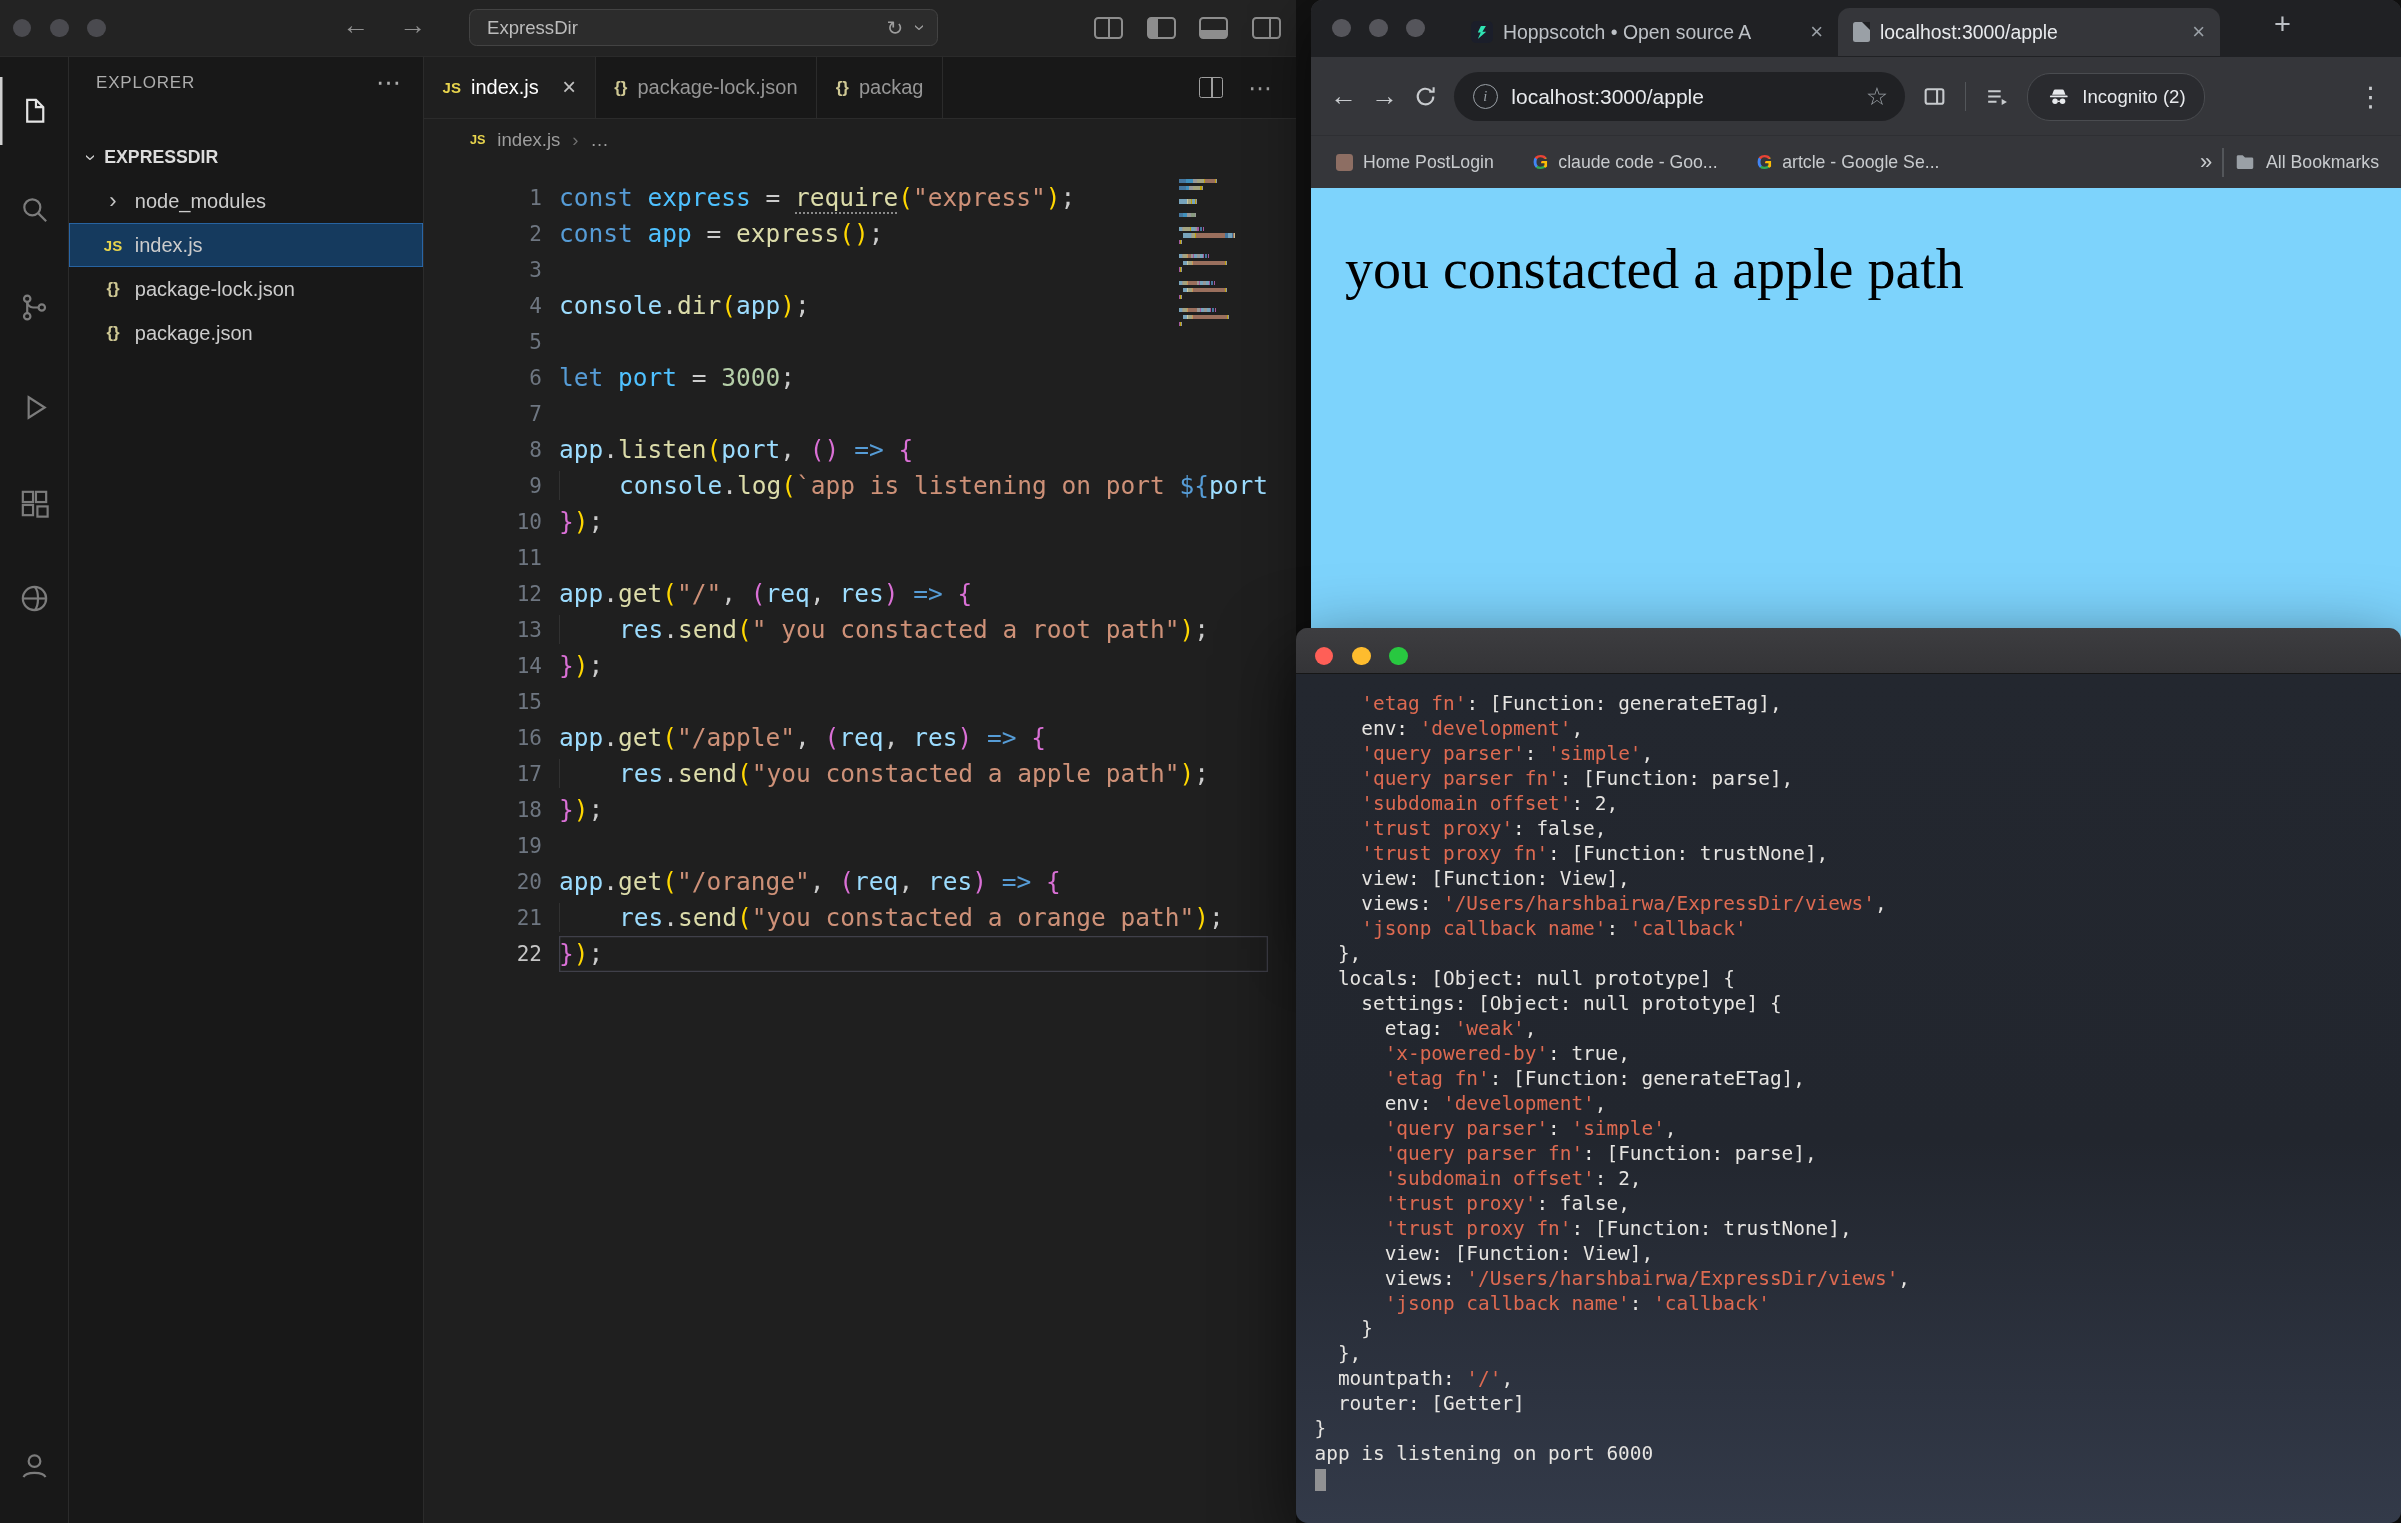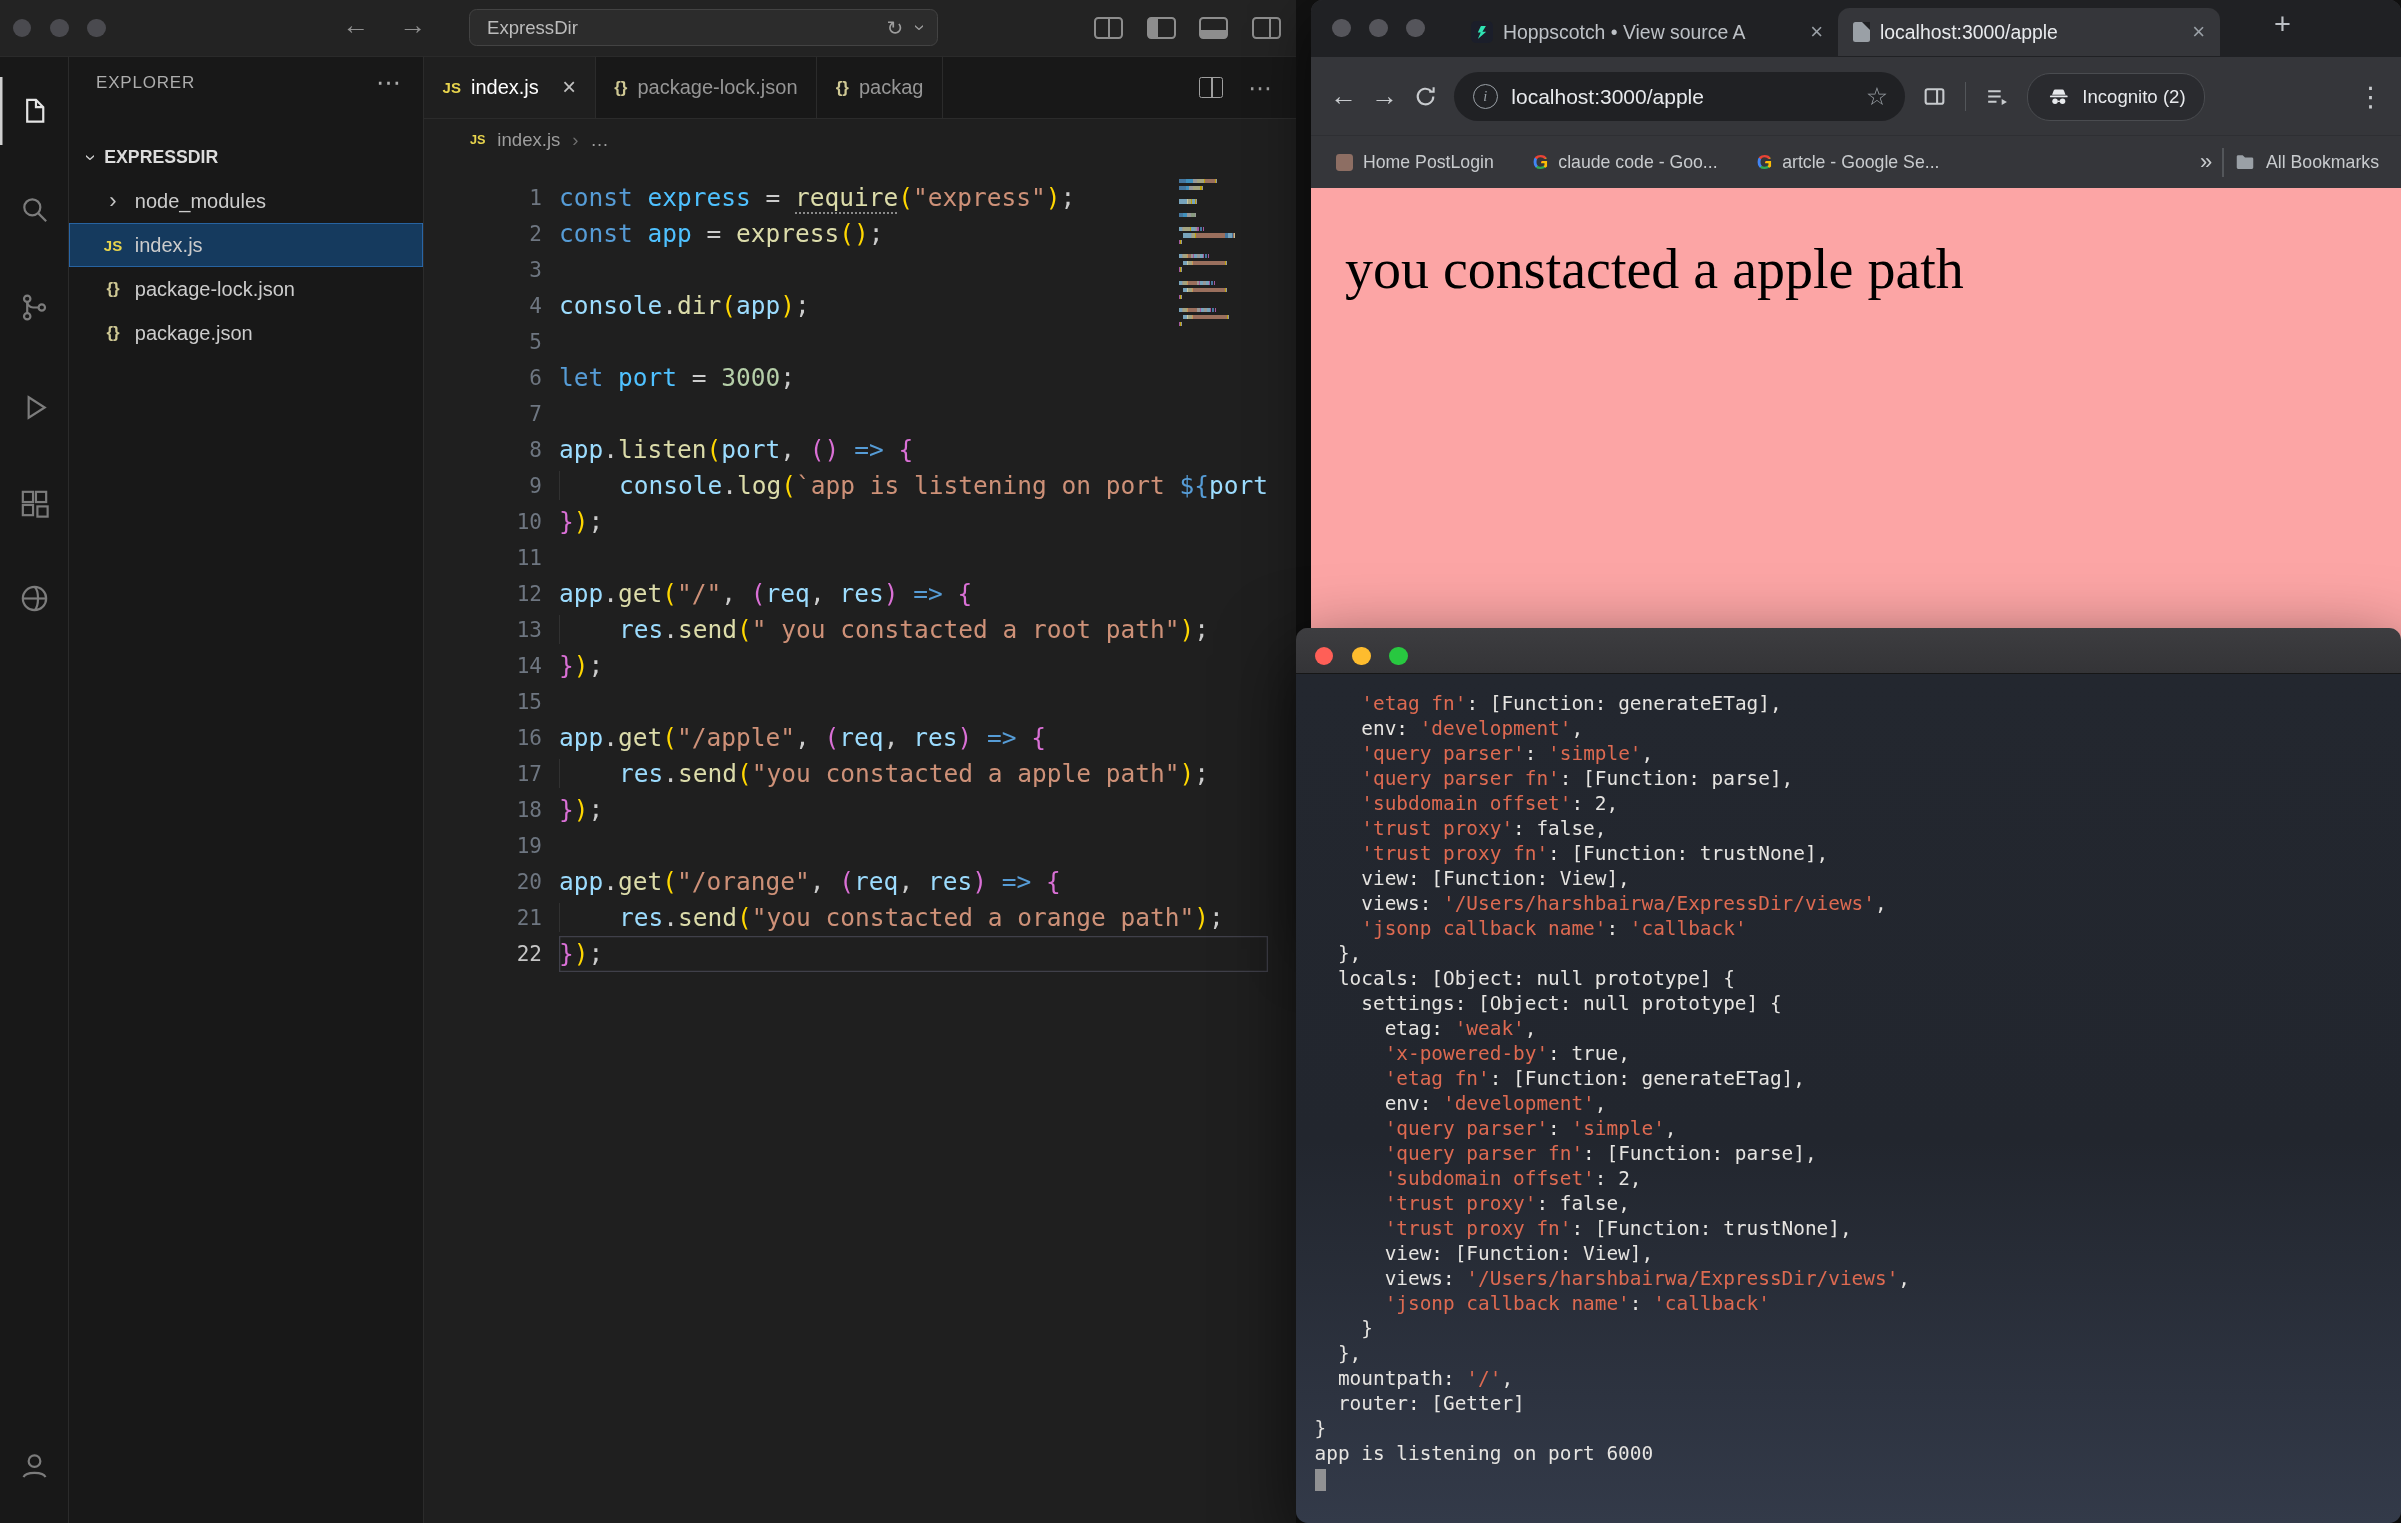--- a/index.html
+++ b/index.html
@@ -94,21 +94,21 @@
   .chip svg{width:23.6px;height:23.6px;fill:#e8eaed;}
   .ch-menu{margin-left:auto;margin-right:17px;font-size:27px;color:#c8cbce;}
   .ch-bookmarks{position:absolute;top:135px;left:0;right:0;height:53px;background:#35363a;display:flex;align-items:center;font-size:17.7px;color:#c8cbce;border-top:0.8px solid #2e2f33;box-sizing:border-box;}
   #bm-list{display:flex;align-items:center;gap:39px;margin-left:25px;}
   .bm{display:flex;align-items:center;gap:10px;white-space:nowrap;}
   .gfav{font-weight:bold;font-size:20px;background:conic-gradient(from -45deg,#ea4335 0 90deg,#fbbc05 90deg 180deg,#34a853 180deg 270deg,#4285f4 270deg 360deg);-webkit-background-clip:text;background-clip:text;color:transparent;font-family:"Liberation Sans",sans-serif;}
   .sfav{width:17px;height:17px;border-radius:3.4px;background:#8d6e63;}
   .bm-ovf{margin-left:auto;font-size:22px;color:#c8cbce;}
   .bm-all{display:flex;align-items:center;gap:10px;margin:0 22px 0 0;white-space:nowrap;}
   .foldic{width:22px;height:22px;fill:#9aa0a6;}
-  .ch-content{position:absolute;top:188px;left:0;right:0;bottom:0;background:#fca5a5;}
+  .ch-content{position:absolute;top:188px;left:0;right:0;bottom:0;background:#7dd3fc;}
   .page-text{position:absolute;left:34px;top:49px;font-family:"Liberation Serif",serif;font-size:56px;color:#000000;white-space:nowrap;}
 
   
   #terminal{position:absolute;left:1296px;top:628px;width:1105px;height:895px;border-radius:11.8px;overflow:hidden;box-shadow:0 25px 76px rgba(0,0,0,.65),inset 0 0.8px 0 rgba(255,255,255,.12);z-index:3;}
   .term-titlebar{position:absolute;top:0;left:0;right:0;height:46px;background:linear-gradient(#3d3d40,#343437);border-bottom:0.8px solid #161616;box-sizing:border-box;}
   .term-title{position:absolute;left:177px;top:0;height:46px;display:flex;align-items:center;gap:10px;color:#d4d4d4;font-size:19.4px;font-weight:bold;}
   .term-title .foldic{fill:#5f9fd8;width:23.6px;height:23.6px;}
   .term-body{position:absolute;top:46px;left:0;right:0;bottom:0;background:linear-gradient(180deg,#23272f 0%,#22262e 55%,#2d3340 85%,#333a49 100%);padding:17px 0 0 18.6px;box-sizing:border-box;}
   .t-line{height:25px;line-height:25px;font-family:"DejaVu Sans Mono",monospace;font-size:19.4px;color:#e6e4e1;white-space:pre;}
   .t-str{color:#de6a51;}
@@ -322,21 +322,21 @@
   </section>
 
   <section id="chrome">
     <div class="ch-tabstrip">
       <span class="mac-dot ch-dot" style="left:21px"></span>
       <span class="mac-dot ch-dot" style="left:58px"></span>
       <span class="mac-dot ch-dot" style="left:95px"></span>
       <div id="ch-tabs">
           <div class="ctab">
             <span class="hopfav"></span>
-            <span class="ctab-title">Hoppscotch • View source A</span>
+            <span class="ctab-title">Hoppscotch • Open source A</span>
             <span class="ctab-x">×</span>
           </div>
           <div class="ctab act">
             <span class="pagefav"></span>
             <span class="ctab-title">localhost:3000/apple</span>
             <span class="ctab-x">×</span>
           </div>
         </div>
       <span class="ch-plus">+</span>
     </div>

